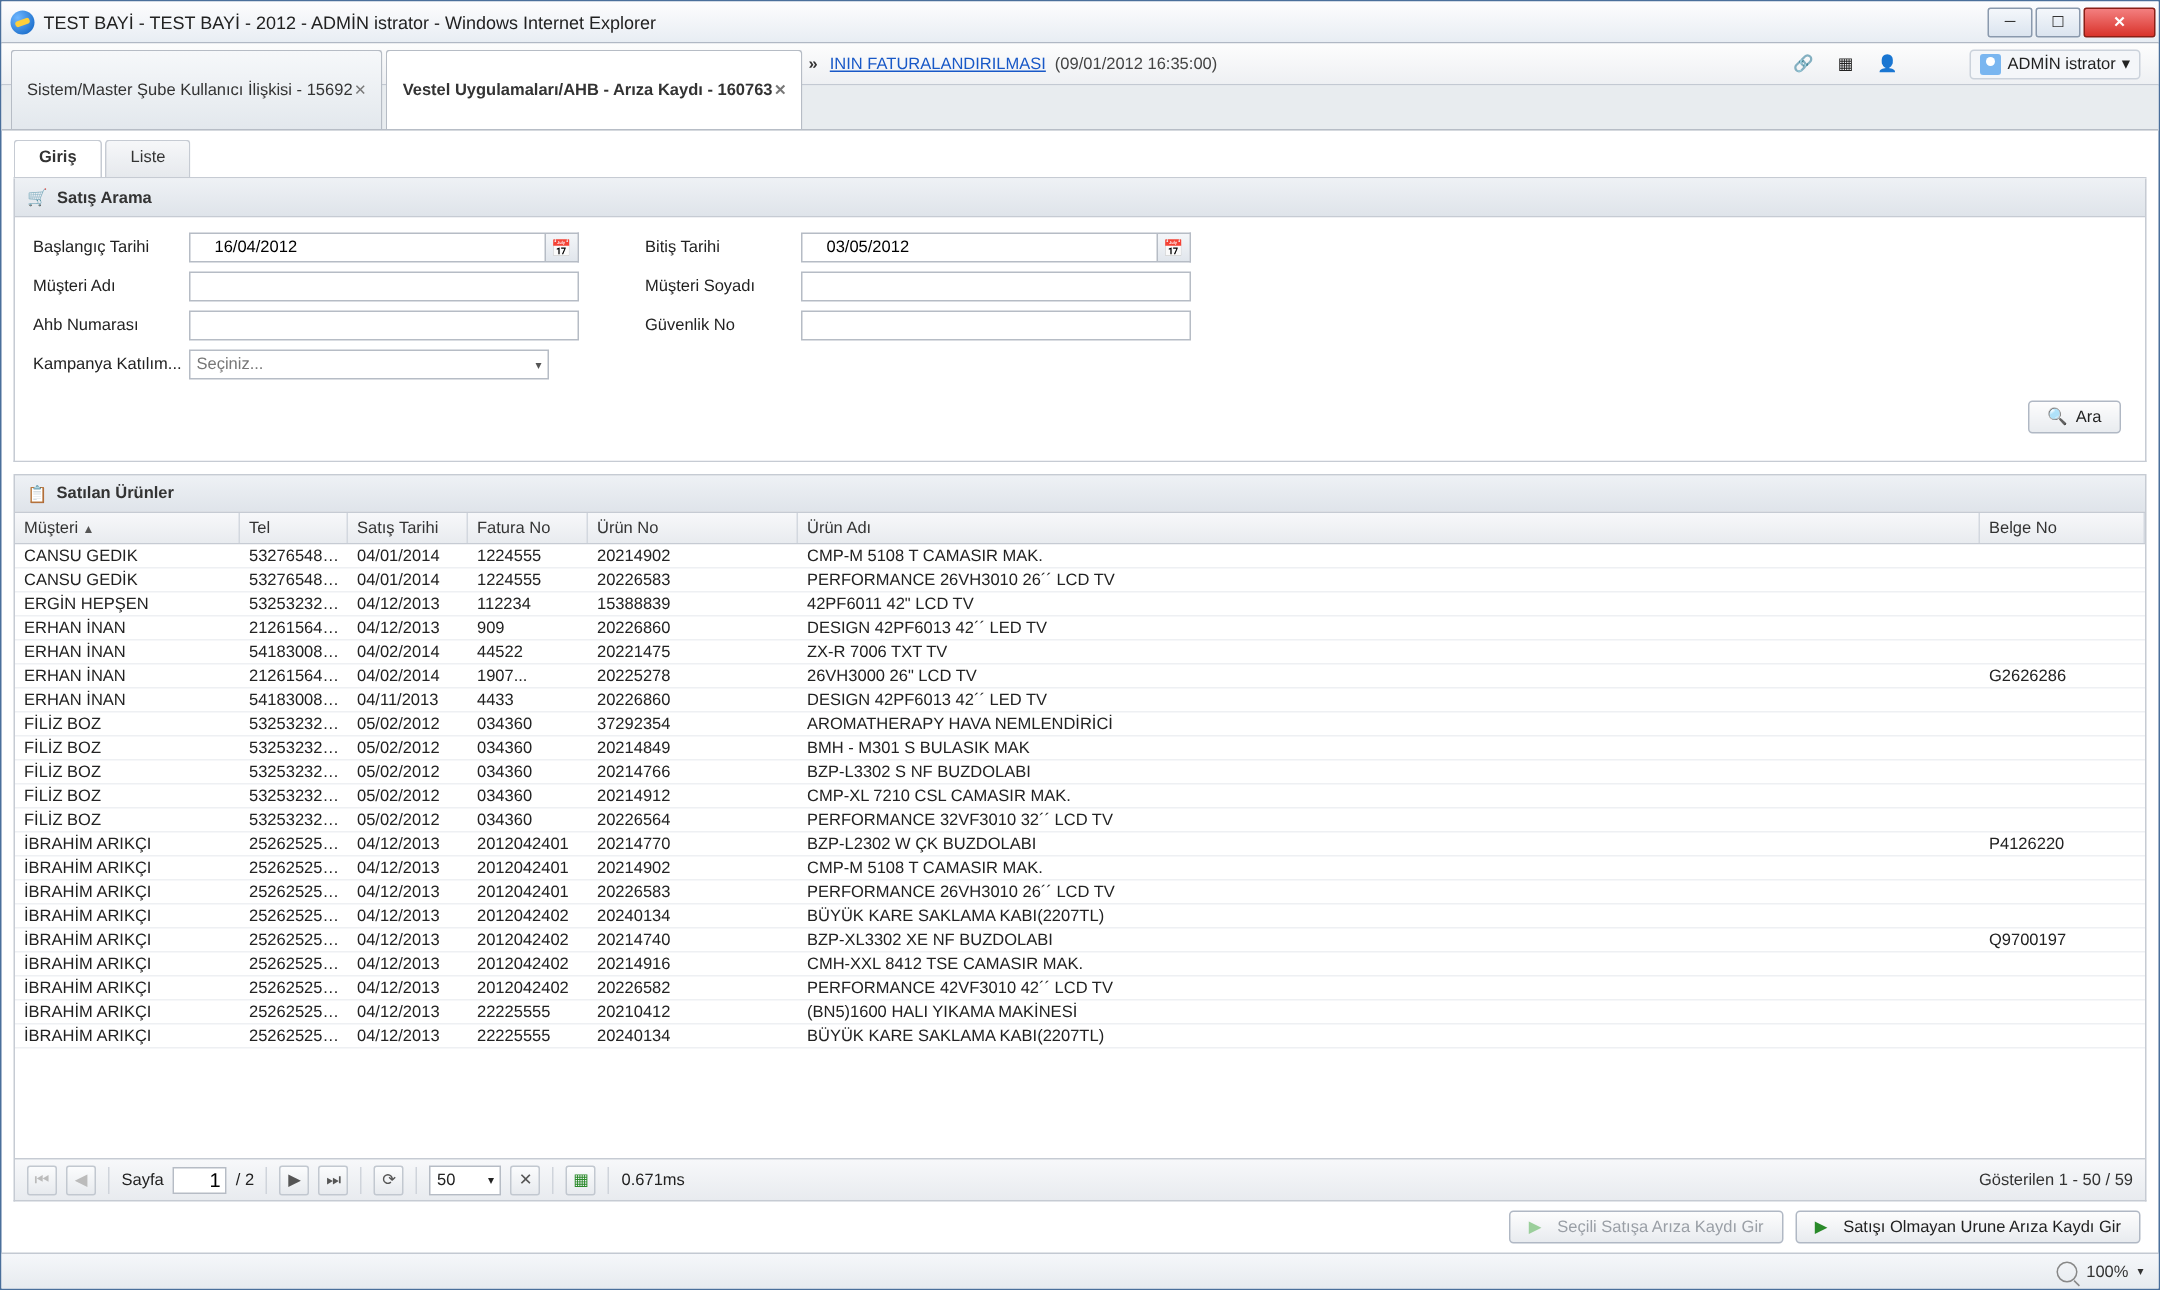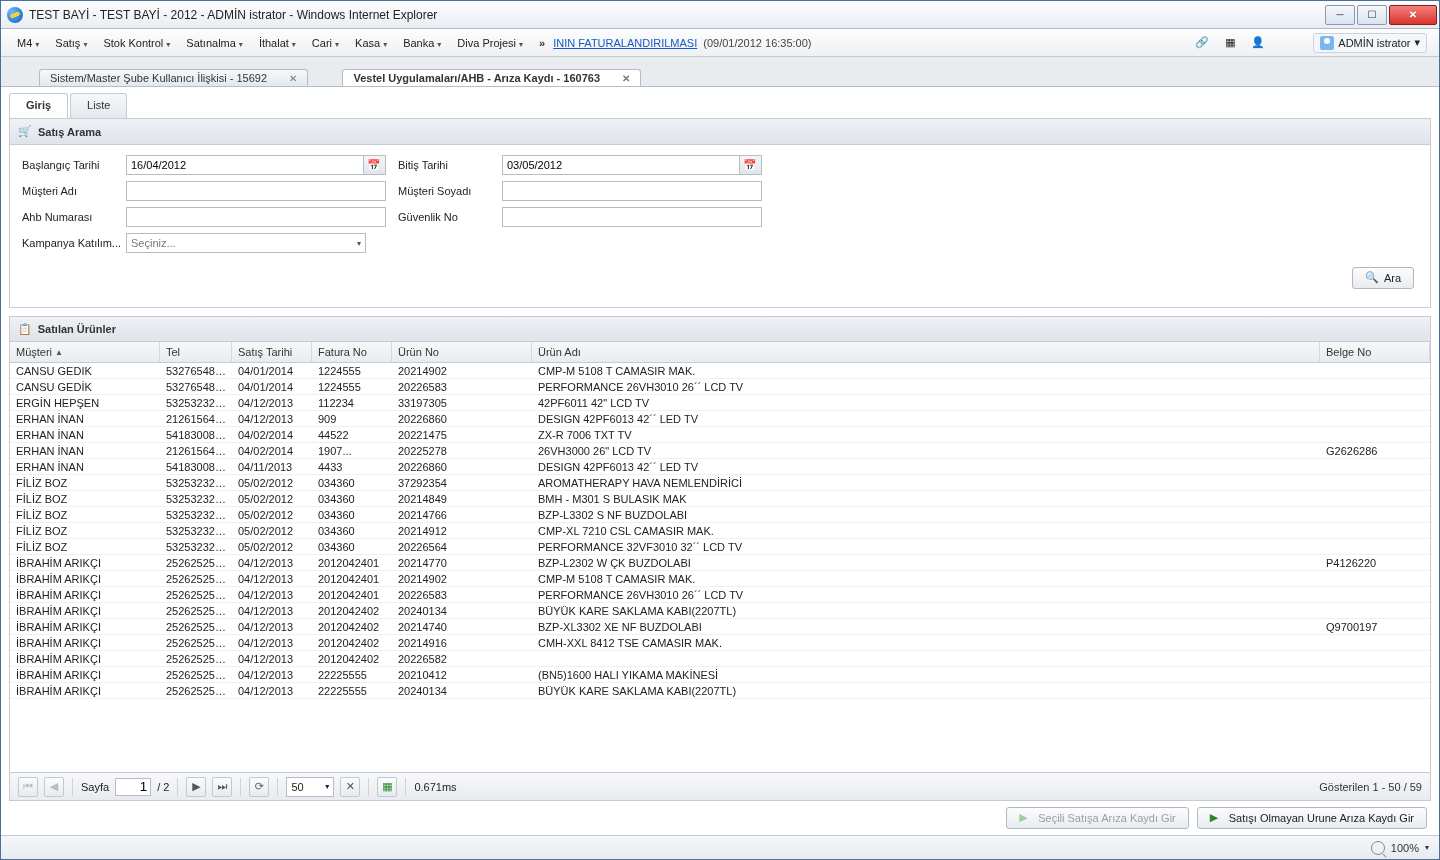--- a/index.html
+++ b/index.html
@@ -22,38 +22,38 @@
 .menubar .news-arrow { color:#333; margin: 0 6px; font-weight:bold;}
 .menubar .news-link { color:#1858c7; text-decoration: underline; }
 .menubar .news-time { color:#444; margin-left:4px; }
 .menubar .right-icons { display:flex; align-items:center; gap:10px; margin-right:4px;}
 .menubar .right-icons .icon { width:18px; height:18px; display:flex; align-items:center; justify-content:center; border:1px solid transparent;}
 .menubar .user-chip { display:flex; align-items:center; gap:4px; border:1px solid #cbd2db; padding:2px 6px; border-radius:3px; background:#f4f6f9;margin-left:36px;}
 .menubar .user-chip .avatar { width:14px; height:14px; background:#7ab6f0; border-radius:2px; position:relative;}
 .menubar .user-chip .avatar::after{content:""; position:absolute; width:6px; height:6px; background:#fff; border-radius:50%; top:2px; left:4px;}
 
 .tabstrip { height: 30px; background: #e8ecef; border-bottom: 1px solid #b7bdc6; display:flex; align-items:flex-end; padding: 0 6px; gap:2px;}
-.tabstrip .tab { padding: 2px 10px; border:1px solid #b6bcc5; border-bottom:none; background: linear-gradient(#f6f8fa,#e3e8ed); border-radius:3px 3px 0 0; display:flex; align-items:center; gap:22px; color:#333;margin-left:32px;}
+.tabstrip .tab { padding: 20px 10px; border:1px solid #b6bcc5; border-bottom:none; background: linear-gradient(#f6f8fa,#e3e8ed); border-radius:3px 3px 0 0; display:flex; align-items:center; gap:1px; color:#333;}
 .tabstrip .tab.active { background:#fff; font-weight:bold; }
 .tabstrip .tab .close-x { font-size:10px; color:#777;}
 
 .content { flex:1; display:flex; flex-direction:column; padding: 6px 8px 0 8px; overflow:hidden; }
 
 .subtabs { height:26px; display:flex; border-bottom:1px solid #c6cbd3; }
 .subtabs .stab { padding:5px 16px; border:1px solid #c6cbd3; border-bottom:none; background:linear-gradient(#f6f7f9,#e6e9ed); border-radius:3px 3px 0 0; margin-right:2px; color:#333; }
 .subtabs .stab.active { background:#fff; font-weight:bold; }
 
 .panel { border:1px solid #c6cbd3; border-top:none; background:#f6f7f9; padding:0; }
 .panel-header { height:26px; display:flex; align-items:center; gap:6px; padding:0 8px; background:linear-gradient(#eef1f5,#dfe4ea); border-bottom:1px solid #c6cbd3; font-weight:bold; color:#333;}
 .panel-header .hicon { width:14px; height:14px; display:inline-block;}
 .search-form { padding:10px 12px 14px 12px; background:#fff; }
-.form-row { display:flex; gap:12px; margin-bottom:6px; }
+.form-row { display:flex; gap:44px; margin-bottom:6px; }
 .form-field { display:flex; align-items:center; }
 .form-field label { width:104px; color:#222; }
-.form-field .input { width:260px; height:20px; border:1px solid #b6bcc5; background:#fff; padding:2px 4px; font-size:11px; }
+.form-field .input { width:260px; height:20px; border:1px solid #b6bcc5; background:#fff; padding:2px 16px; font-size:11px; }
 .form-field .input.date { width:238px; }
 .form-field .date-btn { width:22px; height:20px; border:1px solid #b6bcc5; border-left:none; background:linear-gradient(#f4f6f9,#e1e6ec); display:flex; align-items:center; justify-content:center;}
 .form-field .combo { width:240px; height:20px; border:1px solid #b6bcc5; background:#fff; display:flex; align-items:center; padding:0 4px; color:#777;}
 .form-field .combo .caret { margin-left:auto; font-size:8px; color:#555;}
 .search-btn-row { display:flex; justify-content:flex-end; padding:8px 4px 4px 0;}
 .btn { border:1px solid #b0b8c4; background:linear-gradient(#fdfdfd,#e8ebef); padding:3px 12px; border-radius:3px; display:flex; align-items:center; gap:5px; cursor:default; color:#222;}
 .btn.disabled { color:#9a9fa6; }
 .btn .bicon { width:14px; height:14px; display:inline-block; }
 
 .grid-section { flex:1; display:flex; flex-direction:column; margin-top:8px; min-height:0; }
@@ -238,21 +238,21 @@
               <div class="gc col-fatura">1224555</div>
               <div class="gc col-urun">20226583</div>
               <div class="gc col-ad">PERFORMANCE 26VH3010 26´´ LCD TV</div>
               <div class="gc col-belge"></div>
             </div>
             <div class="grid-row">
               <div class="gc col-musteri">ERGİN HEPŞEN</div>
               <div class="gc col-tel">5325323232</div>
               <div class="gc col-tarih">04/12/2013</div>
               <div class="gc col-fatura">112234</div>
-              <div class="gc col-urun">33197305</div>
+              <div class="gc col-urun">15388839</div>
               <div class="gc col-ad">42PF6011 42" LCD TV</div>
               <div class="gc col-belge"></div>
             </div>
             <div class="grid-row">
               <div class="gc col-musteri">ERHAN İNAN</div>
               <div class="gc col-tel">2126156429</div>
               <div class="gc col-tarih">04/12/2013</div>
               <div class="gc col-fatura">909</div>
               <div class="gc col-urun">20226860</div>
               <div class="gc col-ad">DESIGN 42PF6013 42´´ LED TV</div>
@@ -383,20 +383,21 @@
               <div class="gc col-urun">20214916</div>
               <div class="gc col-ad">CMH-XXL 8412 TSE CAMASIR MAK.</div>
               <div class="gc col-belge"></div>
             </div>
             <div class="grid-row">
               <div class="gc col-musteri">İBRAHİM ARIKÇI</div>
               <div class="gc col-tel">2526252525</div>
               <div class="gc col-tarih">04/12/2013</div>
               <div class="gc col-fatura">2012042402</div>
               <div class="gc col-urun">20226582</div>
+              <div class="gc col-ad">PERFORMANCE 42VF3010 42´´ LCD TV</div>
               <div class="gc col-belge"></div>
             </div>
             <div class="grid-row">
               <div class="gc col-musteri">İBRAHİM ARIKÇI</div>
               <div class="gc col-tel">2526252525</div>
               <div class="gc col-tarih">04/12/2013</div>
               <div class="gc col-fatura">22225555</div>
               <div class="gc col-urun">20210412</div>
               <div class="gc col-ad">(BN5)1600 HALI YIKAMA MAKİNESİ</div>
               <div class="gc col-belge"></div>

